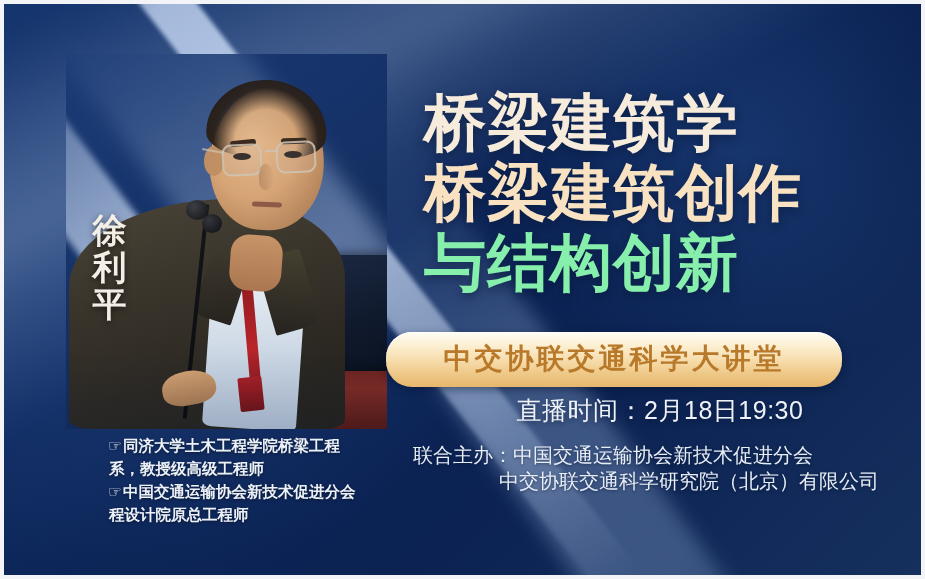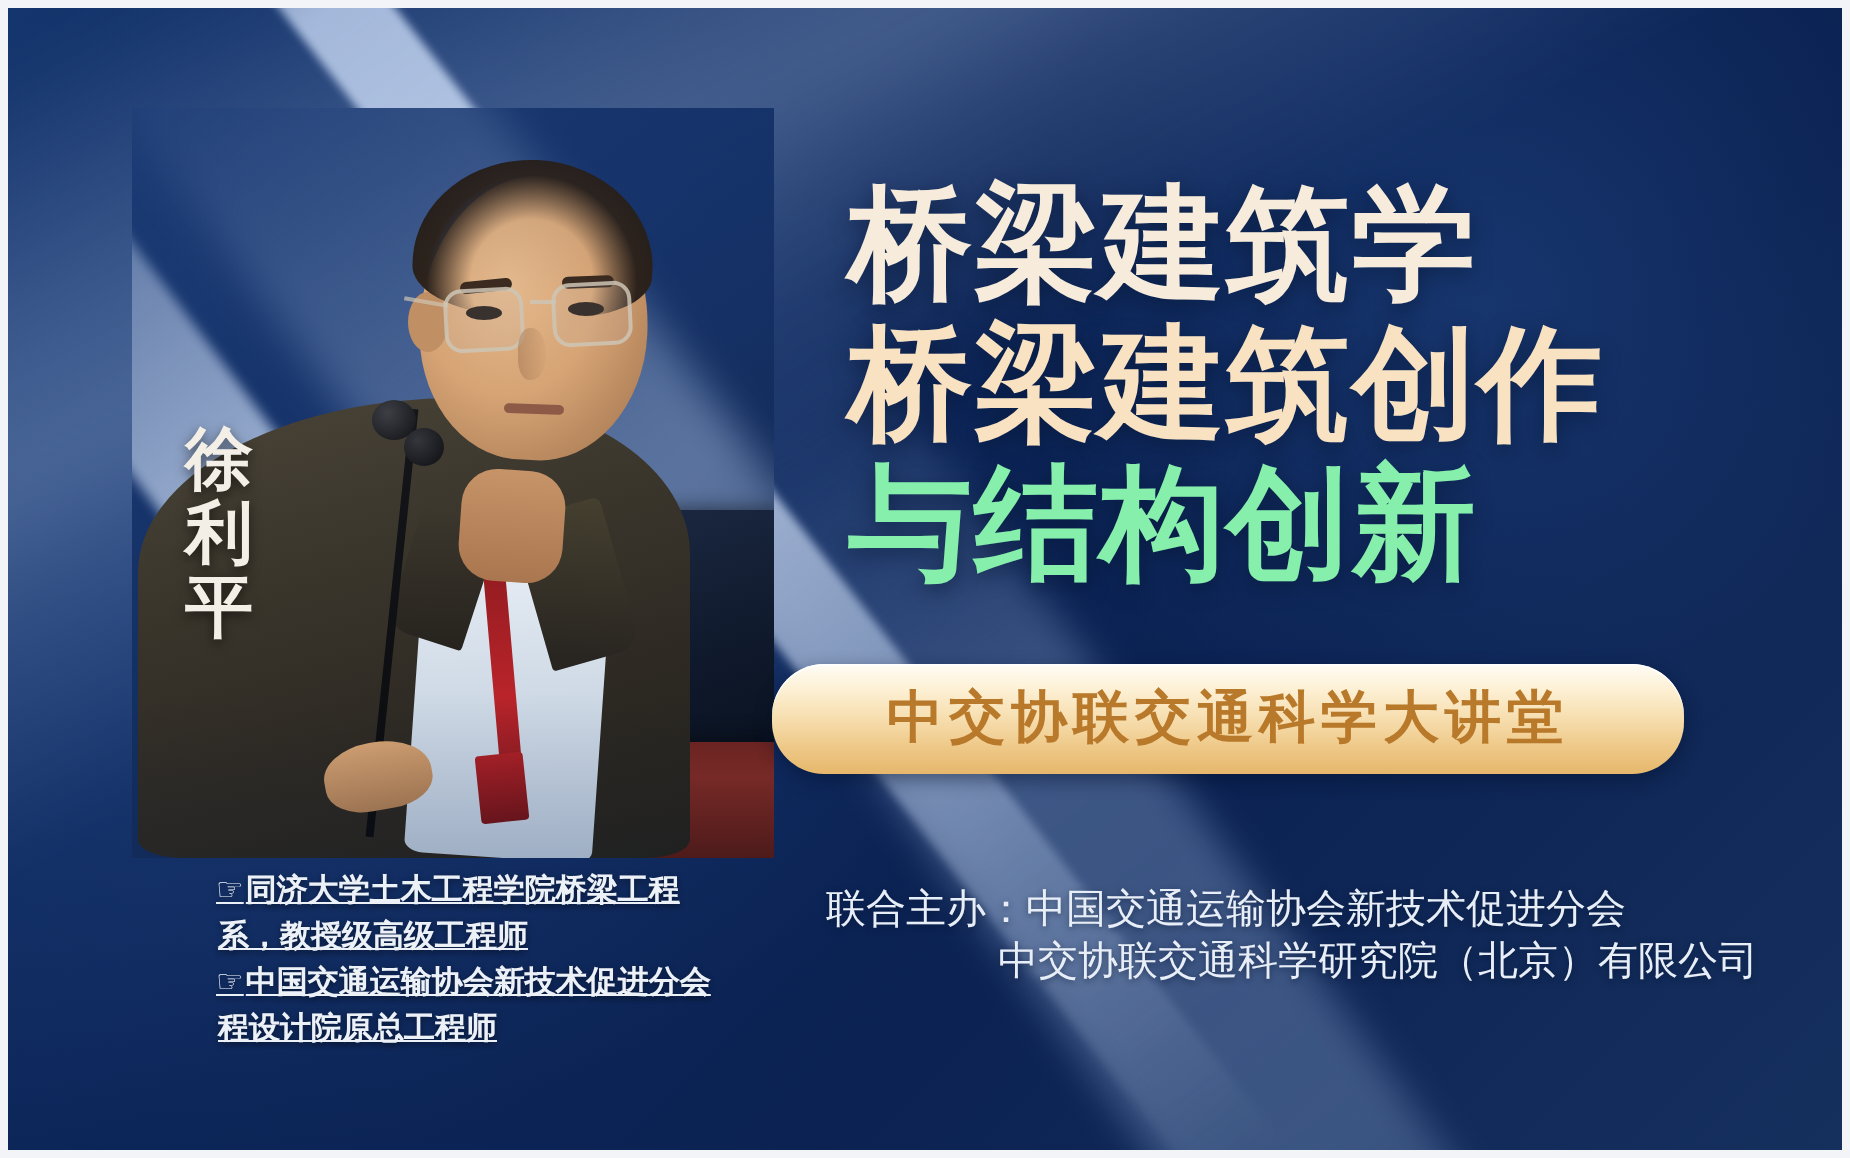--- a/index.html
+++ b/index.html
@@ -353,21 +353,21 @@
     left: 104px;
     top: 430px;
     width: 292px;
     color: #ecf1f8;
     font-size: 15.5px;
     line-height: 23px;
     font-weight: 700;
     text-shadow: 0 1px 3px rgba(0,0,0,0.45);
     z-index: 6;
   }
-  .credentials .cred-line { display: block; text-decoration: underline; }
+  .credentials .cred-line { display: block; }
   .cred-mark { margin-right: 1px; }
 
   
   .title-block {
     position: absolute;
     left: 420px;
     top: 84px;
     width: 520px;
     z-index: 5;
   }
@@ -524,19 +524,20 @@
     <span class="title-line l2">桥梁建筑创作</span>
     <span class="title-line l3">与结构创新</span>
   </div>
 
   <div class="pill-wrap">
     <div class="pill">
       <span class="pill-text">中交协联交通科学大讲堂</span>
     </div>
   </div>
 
+  <div class="live-time">直播时间：2月18日19:30</div>
 
   <div class="organizers">
     <span class="org-line">联合主办：中国交通运输协会新技术促进分会</span>
     <span class="org-line indent">中交协联交通科学研究院（北京）有限公司</span>
   </div>
 
 </div>
 
 </body></html>

